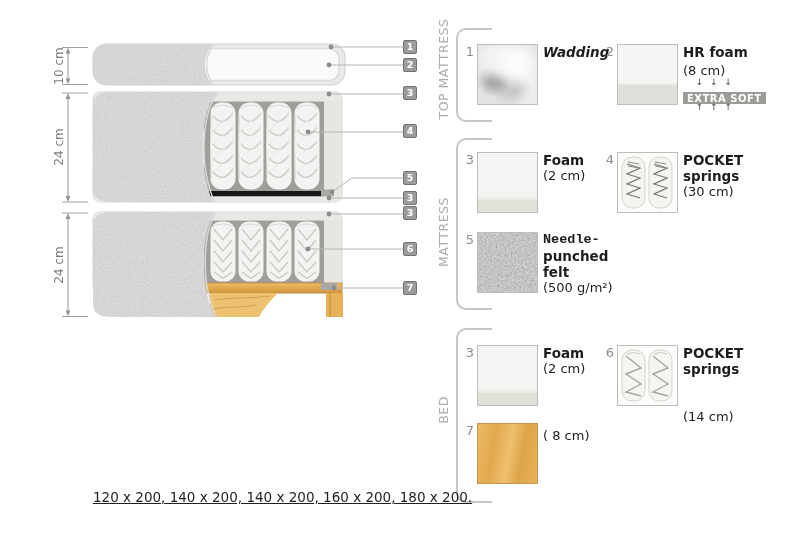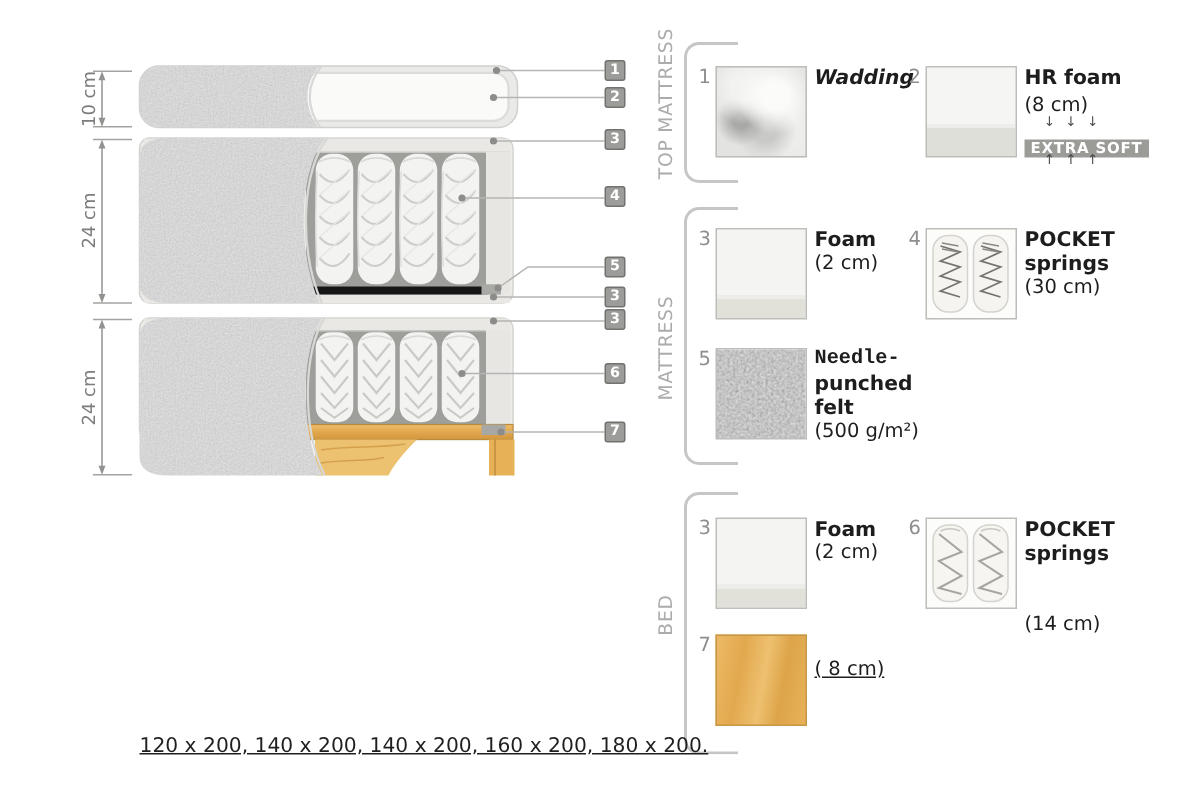--- a/index.html
+++ b/index.html
@@ -279,17 +279,17 @@
       <path d="M35,10 L50,22 L35,28 L50,38 L35,46 L50,50" stroke="#a7a5a0" stroke-width="1.4" fill="none"></path>
       <path d="M9,8 Q15.5,5 22,8 M36,8 Q42.5,5 49,8" stroke="#c9c7c2" stroke-width="1" fill="none"></path>
     </svg>
   </div>
   <div class="lbl lbl-b" style="left:683px;top:345px;">POCKET</div>
   <div class="lbl lbl-b" style="left:683px;top:361px;">springs</div>
   <div class="lbl lbl-r" style="left:683px;top:377px;margin-top:32px;">(14 cm)</div>
 
   <div class="num" style="left:462px;top:423px;">7</div>
   <div class="swatch sw-wood" style="left:477px;top:423px;"></div>
-  <div class="lbl lbl-r" style="left:543px;top:439px;text-decoration:underline;">( 8  cm)</div>
+  <div class="lbl lbl-r" style="left:543px;top:428px;">( 8  cm)</div>
 
   <div class="abs foot2" style="left:93px;top:489px;">120 x 200, 140 x 200, 140 x 200, 160 x 200, 180 x 200.</div>
 
 </div>
 
 </body></html>

